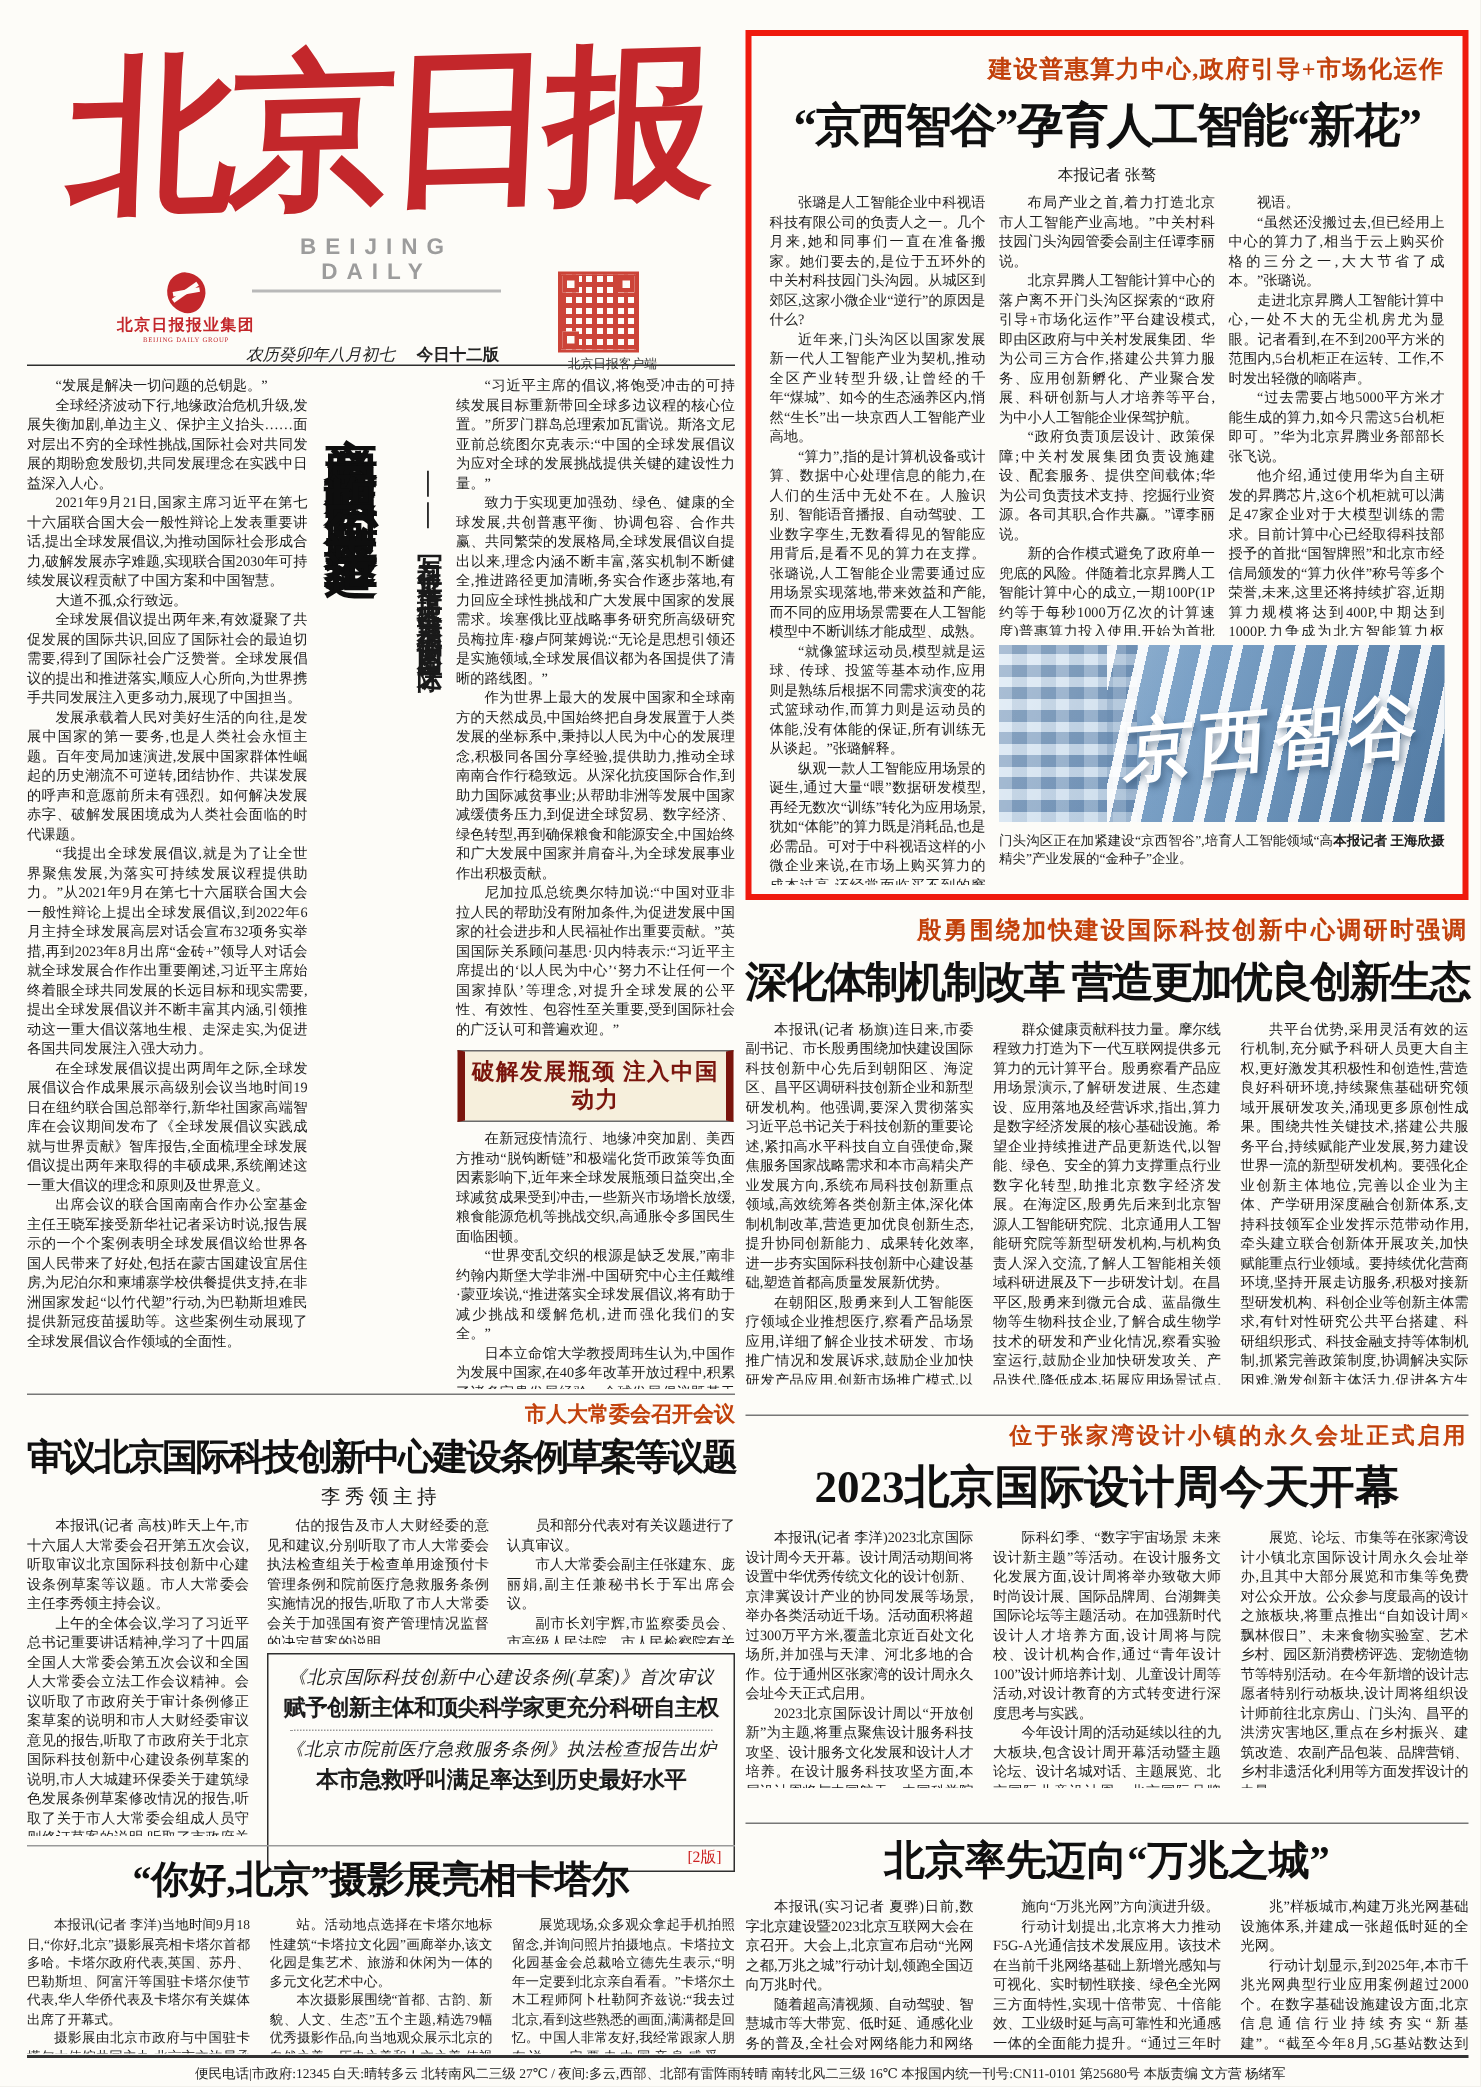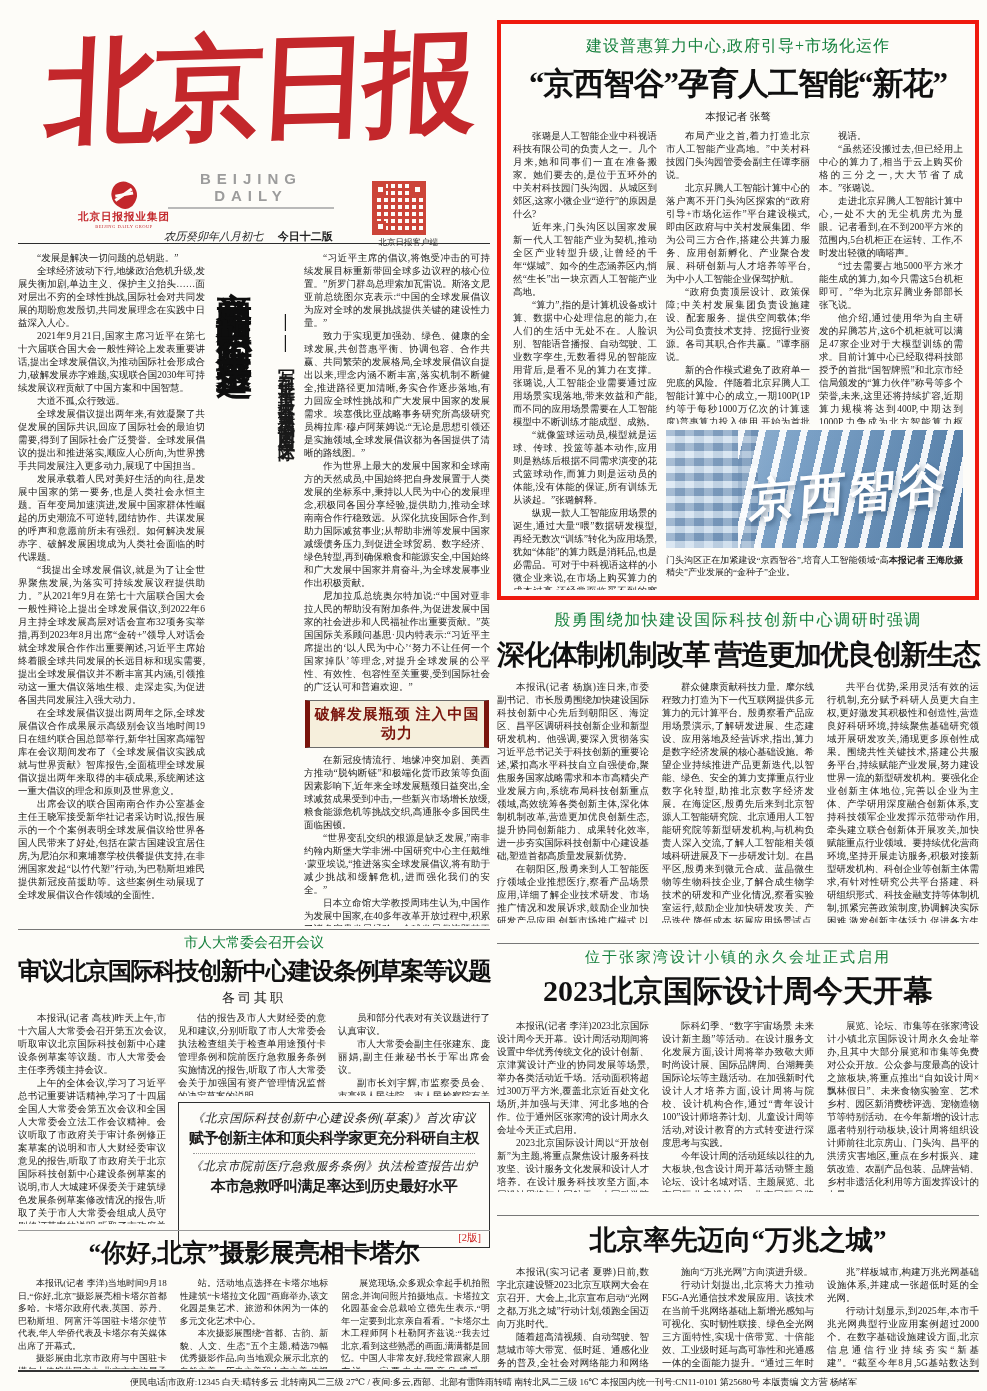--- a/index.html
+++ b/index.html
@@ -3,21 +3,21 @@
 <meta charset="utf-8">
 <style>
   html,body{margin:0;padding:0;background:#e9e7e2;}
   #page{position:relative;width:987px;height:1391px;margin:0 auto;background:#fdfcf8;
         font-family:"Liberation Serif","DejaVu Serif",serif;color:#1c1c1c;overflow:hidden;}
   .abs{position:absolute;}
   
   .masthead-title{left:46px;top:6px;width:424px;height:168px;text-align:center;
     font-family:"DejaVu Serif",serif;font-weight:900;font-size:112px;line-height:162px;
     color:#c3272b;letter-spacing:-6px;transform:rotate(-1.5deg) skewX(-4deg);}
-  .masthead-en{left:168px;top:170px;width:166px;text-align:center;
+  .masthead-en{left:168px;top:156px;width:166px;text-align:center;
     font-family:"Liberation Sans",sans-serif;font-weight:600;font-size:15px;
     letter-spacing:6px;color:#9c9c9c;border-bottom:2px solid #b9b9b9;padding-bottom:3px;}
   .masthead-date{left:166px;top:199px;width:190px;font-weight:bold;font-size:15px;color:#1a1a1a;white-space:nowrap;}
   .masthead-date .day{font-size:27px;font-family:"Liberation Sans",sans-serif;vertical-align:-2px;}
   .masthead-date .wk{margin-left:8px;}
   .masthead-lunar{left:164px;top:229px;width:200px;font-size:11px;color:#222;white-space:nowrap;}
   .masthead-lunar .lunar{font-style:italic;}
   .masthead-lunar .edition{font-weight:bold;margin-left:12px;font-style:normal;}
   .group-logo{left:76px;top:182px;width:96px;text-align:center;}
   .logo-mark{width:26px;height:26px;margin:0 auto 2px;background:#c3272b;border-radius:45% 50% 40% 55%;
@@ -29,21 +29,21 @@
   .qr{left:372px;top:181px;width:50px;height:50px;border:2px solid #cc4438;background:
       repeating-linear-gradient(0deg,#cc4438 0 3px,transparent 3px 7px),
       repeating-linear-gradient(90deg,#cc4438 0 3px,transparent 3px 7px);}
   .qr i{position:absolute;width:11px;height:11px;border:3px solid #cc4438;background:#fdfcf8;box-sizing:border-box;}
   .qr i.tl{left:1px;top:1px;} .qr i.tr{right:1px;top:1px;} .qr i.bl{left:1px;bottom:1px;}
   .qr-label{left:358px;top:237px;width:80px;text-align:right;font-size:8.5px;color:#333;}
   .rule{background:#2e2e2e;height:1px;}
   
   .para{margin:0;text-indent:2em;text-align:justify;font-size:9.5px;line-height:13px;}
   .coltext{overflow:hidden;}
-  .kicker{text-align:center;font-weight:normal;color:#15803d;}
+  .kicker{text-align:right;font-weight:bold;color:#c2410c;}
   .bigline{text-align:center;font-weight:900;color:#101010;white-space:nowrap;}
   .byline{text-align:center;font-size:10.5px;color:#222;}
   .subhead{margin:6px 1px;padding:4px 2px;text-align:center;font-weight:bold;font-size:15px;
     color:#7a150d;background:#f6efdc;border-top:1px solid #6b6b6b;border-bottom:1px solid #6b6b6b;
     border-left:5px solid #7a150d;border-right:5px solid #7a150d;letter-spacing:1px;}
   
   .leadbox{left:497px;top:20px;width:482px;height:580px;border:4px solid #ef1a0e;box-sizing:border-box;
     background:#fdfcf8;padding:8px 12px 0;}
   .lead-kicker{font-size:16px;letter-spacing:1px;margin-top:4px;}
   .lead-headline{font-size:31px;letter-spacing:-1px;margin:6px 0 5px;}
@@ -219,21 +219,21 @@
       <div class="coltext">
           <p class="para">共平台优势,采用灵活有效的运行机制,充分赋予科研人员更大自主权,更好激发其积极性和创造性,营造良好科研环境,持续聚焦基础研究领域开展研发攻关,涌现更多原创性成果。围绕共性关键技术,搭建公共服务平台,持续赋能产业发展,努力建设世界一流的新型研发机构。要强化企业创新主体地位,完善以企业为主体、产学研用深度融合创新体系,支持科技领军企业发挥示范带动作用,牵头建立联合创新体开展攻关,加快赋能重点行业领域。要持续优化营商环境,坚持开展走访服务,积极对接新型研发机构、科创企业等创新主体需求,有针对性研究公共平台搭建、科研组织形式、科技金融支持等体制机制,抓紧完善政策制度,协调解决实际困难,激发创新主体活力,促进各方生态合作、应用场景突破、产业协同发展,培育高质量发展新动能。</p>
         </div>
     </div>
   </div>
   <div class="abs rule" style="left:497px;top:943px;width:482px;background:#777;"></div>
 
   <div class="abs renda">
     <div class="kicker renda-kicker">市人大常委会召开会议</div>
     <div class="bigline renda-headline">审议北京国际科技创新中心建设条例草案等议题</div>
-    <div class="presider">各司其职</div>
+    <div class="presider">李秀领主持</div>
     <div class="renda-body">
       <div class="abs renda-c1 coltext">
           <p class="para">本报讯(记者 高枝)昨天上午,市十六届人大常委会召开第五次会议,听取审议北京国际科技创新中心建设条例草案等议题。市人大常委会主任李秀领主持会议。</p>
           <p class="para">上午的全体会议,学习了习近平总书记重要讲话精神,学习了十四届全国人大常委会第五次会议和全国人大常委会立法工作会议精神。会议听取了市政府关于审计条例修正案草案的说明和市人大财经委审议意见的报告,听取了市政府关于北京国际科技创新中心建设条例草案的说明,市人大城建环保委关于建筑绿色发展条例草案修改情况的报告,听取了关于市人大常委会组成人员守则修订草案的说明,听取了市政府关于市“十四五”规划纲要实施情况中期评</p>
         </div>
       <div class="abs renda-c2 coltext">
           <p class="para">估的报告及市人大财经委的意见和建议,分别听取了市人大常委会执法检查组关于检查单用途预付卡管理条例和院前医疗急救服务条例实施情况的报告,听取了市人大常委会关于加强国有资产管理情况监督的决定草案的说明。</p>
         </div>
       <div class="abs renda-c3 coltext">
           <p class="para">员和部分代表对有关议题进行了认真审议。</p>

